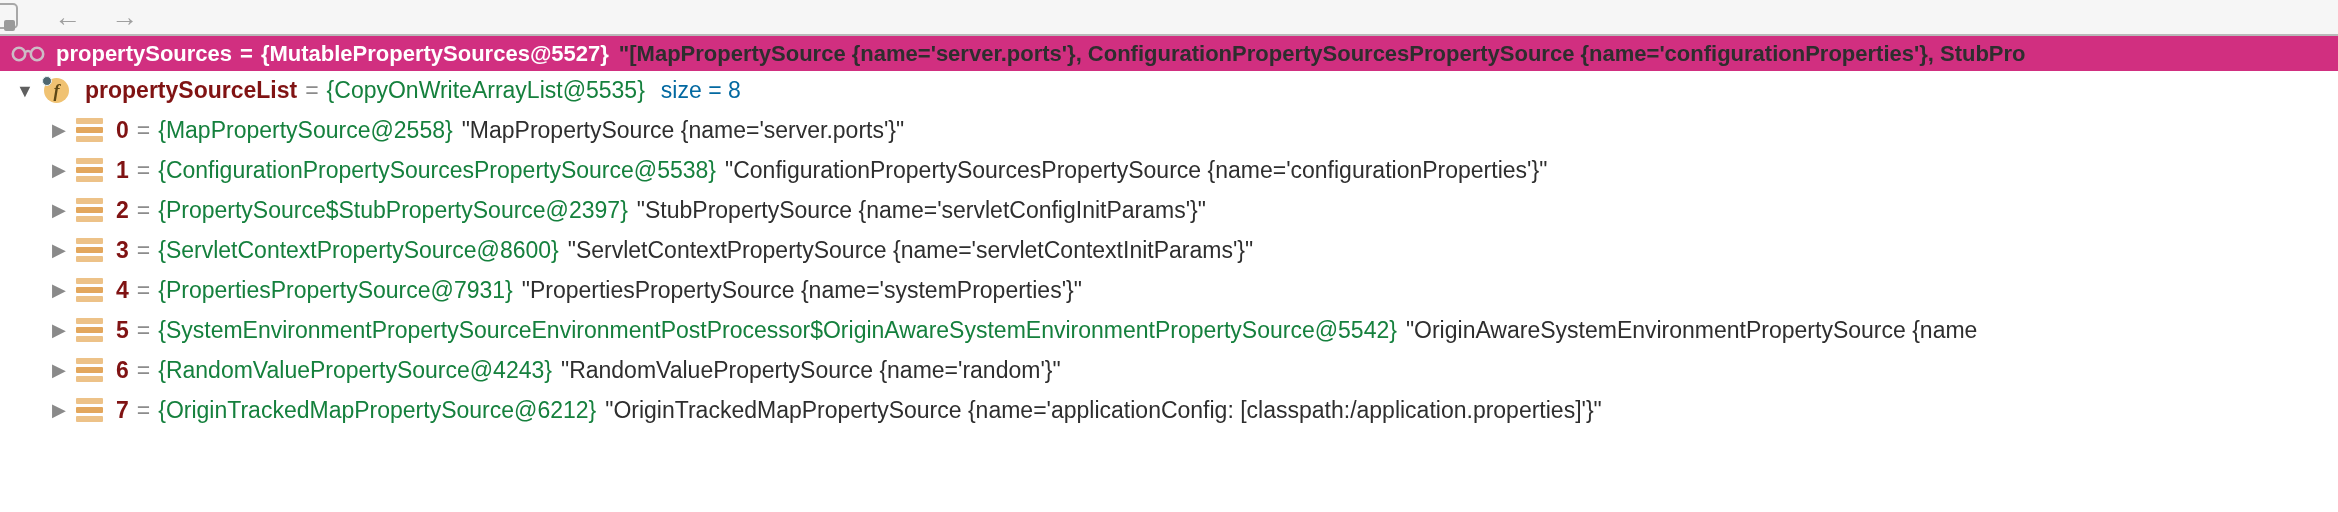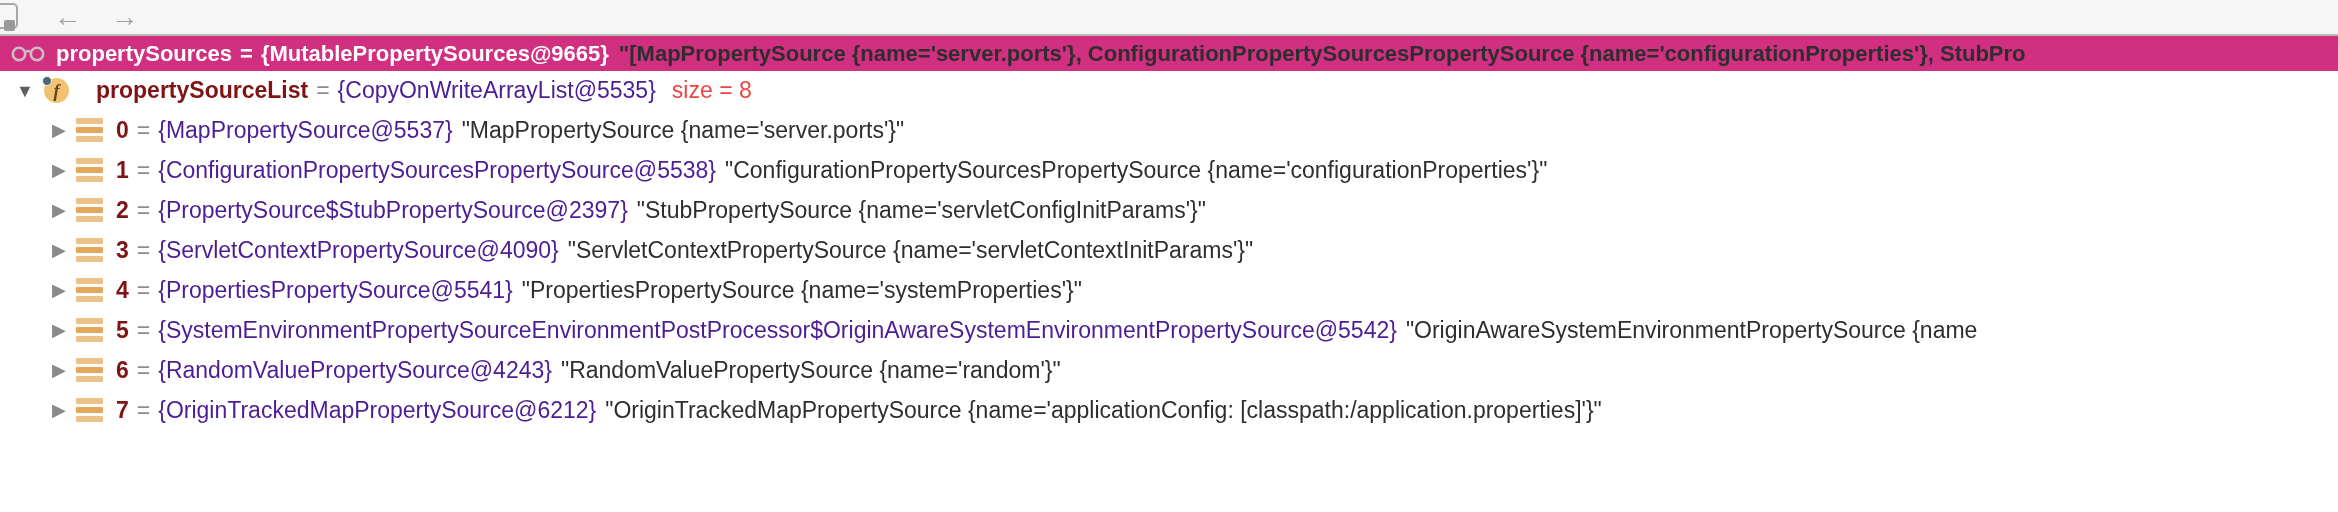--- a/index.html
+++ b/index.html
@@ -76,24 +76,24 @@
   .f-icon .letter {
     font-family: "Liberation Serif", serif;
     font-style: italic; font-weight: bold;
     font-size: 18px; color: #5c4715; line-height: 1;
   }
   .f-icon .badge {
     position: absolute; left: -2px; top: -2px;
     width: 8px; height: 8px; border-radius: 50%;
     background: #4e6770; border: 1px solid #e9f2f5;
   }
-  .fname { color: #801313; font-weight: bold; margin-left: 27px; }
+  .fname { color: #801313; font-weight: bold; margin-left: 16px; }
   .eq  { color: #8c8c8c; margin: 0 8px; }
-  .typ { color: #4c1d95; }
-  .size { color: #ef4444; margin-left: 16px; font-weight: 400; }
+  .typ { color: #15803d; }
+  .size { color: #0369a1; margin-left: 16px; font-weight: 400; }
 
   
   .item { height: 40px; font-size: 23px; }
   .item .tri { color: #8a8a8a; width: 26px; margin-left: 46px; }
   .bars {
     width: 27px; margin-left: 4px; margin-right: 13px; flex: 0 0 auto;
     display: flex; flex-direction: column; gap: 3px;
   }
   .bars i { display: block; height: 6px; border-radius: 1px; background: #edc288; }
   .bars i.mid { background: #e3a75d; }
@@ -116,21 +116,21 @@
   <div class="row watch-row">
     <span class="glasses">
       <svg width="36" height="20" viewBox="0 0 36 20">
         <circle cx="9" cy="10" r="6.2" fill="none" stroke="#cdbcc6" stroke-width="2.6"></circle>
         <circle cx="27" cy="10" r="6.2" fill="none" stroke="#cdbcc6" stroke-width="2.6"></circle>
         <path d="M15 8.5 Q18 5.5 21 8.5" fill="none" stroke="#cdbcc6" stroke-width="2.4"></path>
       </svg>
     </span>
     <span class="wname">propertySources</span>
     <span class="eq">=</span>
-    <span class="typ">{MutablePropertySources@9665}</span>
+    <span class="typ">{MutablePropertySources@5527}</span>
     <span class="val">"[MapPropertySource {name='server.ports'}, ConfigurationPropertySourcesPropertySource {name='configurationProperties'}, StubPro</span>
   </div>
 
   <div class="row field-row">
     <span class="tri">▼</span>
     <span class="f-icon">
       <span class="badge"></span>
       <span class="letter">f</span>
     </span>
     <span class="fname">propertySourceList</span>
@@ -141,21 +141,21 @@
 
   <div class="row item">
     <span class="tri">▶</span>
     <span class="bars">
         <i></i>
         <i class="mid"></i>
         <i></i>
       </span>
     <span class="idx">0</span>
     <span class="eq">=</span>
-    <span class="typ">{MapPropertySource@5537}</span>
+    <span class="typ">{MapPropertySource@2558}</span>
     <span class="val">"MapPropertySource {name='server.ports'}"</span>
   </div>
 
   <div class="row item">
     <span class="tri">▶</span>
     <span class="bars">
         <i></i>
         <i class="mid"></i>
         <i></i>
       </span>
@@ -180,34 +180,34 @@
 
   <div class="row item">
     <span class="tri">▶</span>
     <span class="bars">
         <i></i>
         <i class="mid"></i>
         <i></i>
       </span>
     <span class="idx">3</span>
     <span class="eq">=</span>
-    <span class="typ">{ServletContextPropertySource@4090}</span>
+    <span class="typ">{ServletContextPropertySource@8600}</span>
     <span class="val">"ServletContextPropertySource {name='servletContextInitParams'}"</span>
   </div>
 
   <div class="row item">
     <span class="tri">▶</span>
     <span class="bars">
         <i></i>
         <i class="mid"></i>
         <i></i>
       </span>
     <span class="idx">4</span>
     <span class="eq">=</span>
-    <span class="typ">{PropertiesPropertySource@5541}</span>
+    <span class="typ">{PropertiesPropertySource@7931}</span>
     <span class="val">"PropertiesPropertySource {name='systemProperties'}"</span>
   </div>
 
   <div class="row item">
     <span class="tri">▶</span>
     <span class="bars">
         <i></i>
         <i class="mid"></i>
         <i></i>
       </span>

